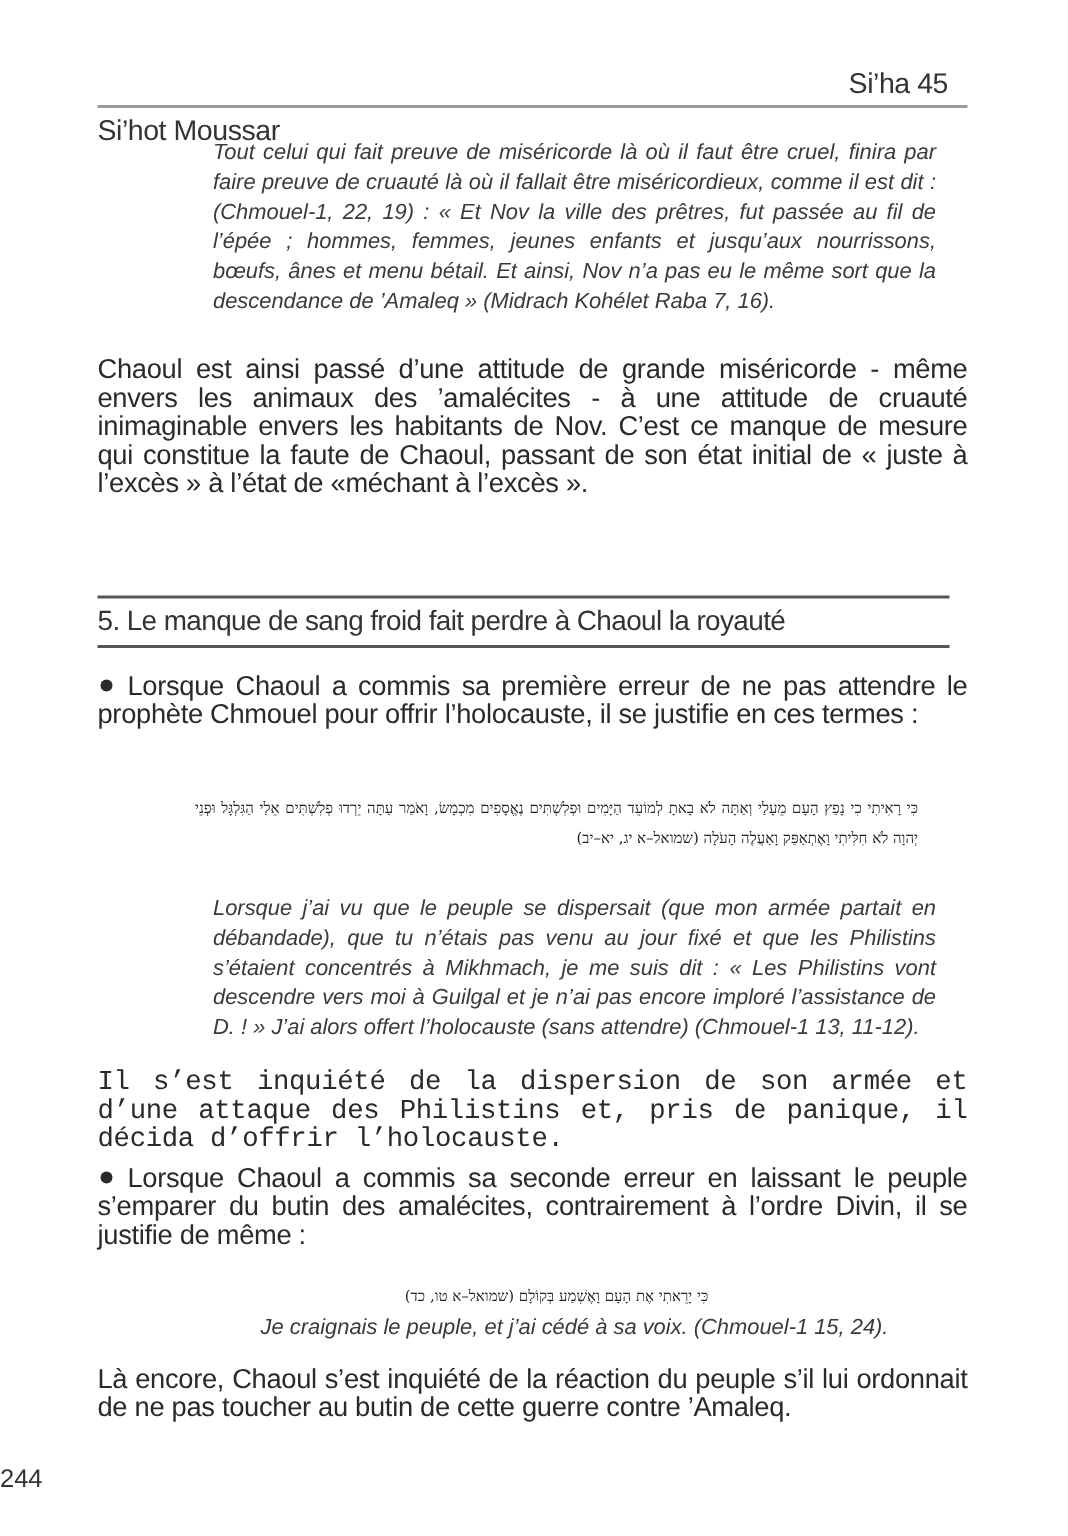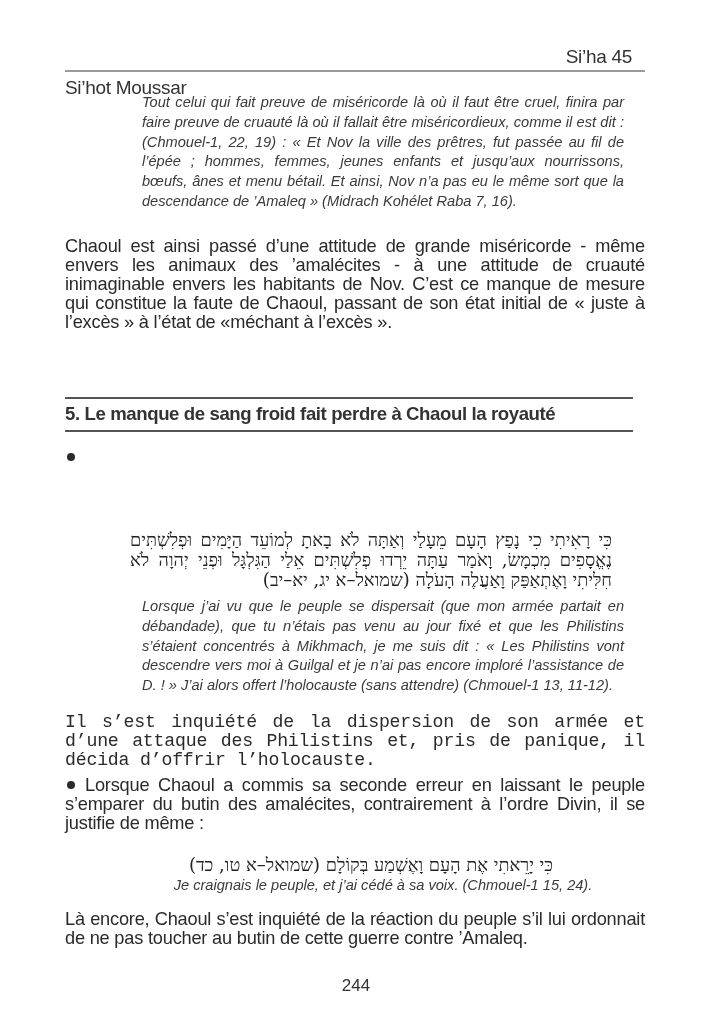--- a/index.html
+++ b/index.html
@@ -2,43 +2,43 @@
 <html><head>
 <meta charset="utf-8">
 <style>
   html, body { margin: 0; padding: 0; background: #ffffff; }
   body { width: 712px; height: 1024px; position: relative; overflow: hidden; color: #2a2a2a; font-family: "Liberation Sans", sans-serif; }
   .running-header { position: absolute; left: 65px; top: 46px; width: 580px; height: 24px; border-bottom: 2px solid #9a9a9a; font-family: "Liberation Sans Narrow", "Liberation Sans", sans-serif; font-size: 19px; color: #333; }
   .running-header .left { position: absolute; left: 0; top: 0; letter-spacing: -0.3px; margin-top: 31px; }
   .running-header .right { position: absolute; right: 13px; top: 0; letter-spacing: -0.3px; }
   .quote { position: absolute; font-style: italic; font-size: 14.6px; line-height: 19.8px; text-align: justify; text-align-last: left; color: #3a3a3a; margin-left: 12px; }
   .body-p { position: absolute; font-size: 18.2px; line-height: 19px; text-align: justify; text-align-last: left; color: #2a2a2a; letter-spacing: -0.2px; }
-  .section-head { position: absolute; left: 65px; top: 397px; width: 568px; border-top: 2px solid #555; border-bottom: 2px solid #555; padding: 3px 0 4px 0; font-size: 18.6px; font-weight: bold; color: #333; letter-spacing: -0.4px; line-height: 24px; }
-  .hebrew { position: absolute; direction: rtl; font-family: "DejaVu Serif", serif; font-size: 18px; line-height: 20px; text-align: justify; text-align-last: right; color: #222; }
+  .section-head { position: absolute; left: 65px; top: 397px; width: 568px; border-top: 2px solid #555; border-bottom: 2px solid #555; padding: 3px 0 4px 0; font-size: 18.6px; font-weight: normal; color: #333; letter-spacing: -0.4px; line-height: 24px; }
+  .hebrew { position: absolute; direction: rtl; font-family: "DejaVu Serif", serif; font-size: 10px; line-height: 20px; text-align: justify; text-align-last: right; color: #222; }
   .hebrew.center { text-align-last: center; }
   .quote.center { text-align: right; text-align-last: center; }
   .bullet { display: inline-block; width: 8px; height: 8px; border-radius: 50%; background: #2a2a2a; margin: 0 10px 3px 2px; vertical-align: middle; }
-  .page-number { position: absolute; left: 0; width: 712px; top: 976px; text-align: center; font-size: 17px; color: #333; }
+  .page-number { position: absolute; left: 0; width: 712px; top: 976px; font-size: 17px; color: #333; }
 </style>
 </head>
 <body>
 
 <div class="running-header">
   <span class="left">Si’hot Moussar</span>
   <span class="right">Si’ha 45</span>
 </div>
 
 <div class="quote" style="left:130px; top:93px; width:482px;">Tout celui qui fait preuve de miséricorde là où il faut être cruel, finira par faire preuve de cruauté là où il fallait être miséricordieux, comme il est dit : (Chmouel-1, 22, 19) : « Et Nov la ville des prêtres, fut passée au fil de l’épée ; hommes, femmes, jeunes enfants et jusqu’aux nourrissons, bœufs, ânes et menu bétail. Et ainsi, Nov n’a pas eu le même sort que la descendance de ’Amaleq » (Midrach Kohélet Raba 7, 16).</div>
 
 <div class="body-p" style="left:65px; top:237px; width:580px;">Chaoul est ainsi passé d’une attitude de grande miséricorde - même envers les animaux des ’amalécites - à une attitude  de cruauté inimaginable envers les habitants de Nov. C’est ce manque de mesure qui constitue la faute de Chaoul, passant de son état initial de « juste à l’excès » à l’état de «méchant à l’excès ».</div>
 
 <div class="section-head">5. Le manque de sang froid fait perdre à Chaoul la royauté</div>
 
 <div class="body-p" style="left:65px; top:448px; width:580px;">
-  <span class="bullet"></span>
+  <span class="bullet"></span><span>Lorsque Chaoul a commis sa première erreur de ne pas attendre le prophète Chmouel pour offrir l’holocauste, il se justifie en ces termes :</span>
 </div>
 
 <div class="hebrew" style="left:130px; top:530px; width:482px;">כִּי רָאִיתִי כִי נָפַץ הָעָם מֵעָלַי וְאַתָּה לֹא בָאתָ לְמוֹעֵד הַיָּמִים וּפְלִשְׁתִּים נֶאֱסָפִים מִכְמָשׂ, וָאֹמַר עַתָּה יֵרְדוּ פְלִשְׁתִּים אֵלַי הַגִּלְגָּל וּפְנֵי יְהוָה לֹא חִלִּיתִי וָאֶתְאַפַּק וָאַעֲלֶה הָעֹלָה (שמואל–א יג, יא–יב)</div>
 
 <div class="quote" style="left:130px; top:597px; width:482px;">Lorsque j’ai vu que le peuple se dispersait (que mon armée partait en débandade), que tu n’étais pas venu au jour fixé et que les Philistins s’étaient concentrés à Mikhmach, je me suis dit : « Les Philistins vont descendre vers moi à Guilgal et je n’ai pas encore imploré l’assistance de D. ! » J’ai alors offert l’holocauste (sans attendre) (Chmouel-1 13, 11-12).</div>
 
 <div class="body-p" style="left:65px; top:713px; width:580px;font-family:Liberation Mono, monospace;">Il s’est inquiété de la dispersion de son armée et d’une attaque des Philistins et, pris de panique, il décida d’offrir l’holocauste.</div>
 
 <div class="body-p" style="left:65px; top:776px; width:580px;">
   <span class="bullet"></span><span>Lorsque Chaoul a commis sa seconde erreur en laissant le peuple s’emparer du butin des amalécites, contrairement à l’ordre Divin, il se justifie de même :</span>

